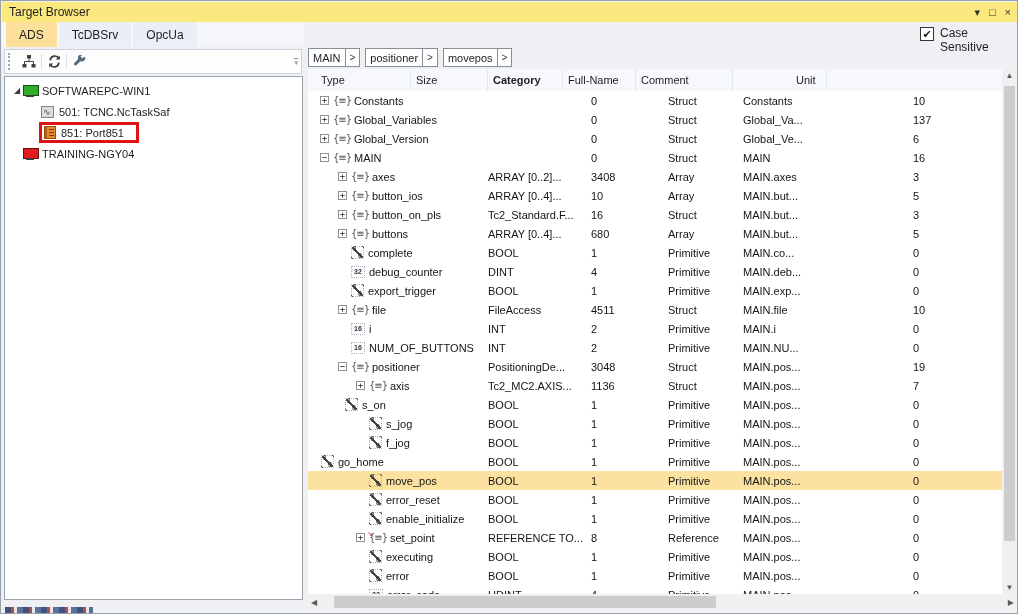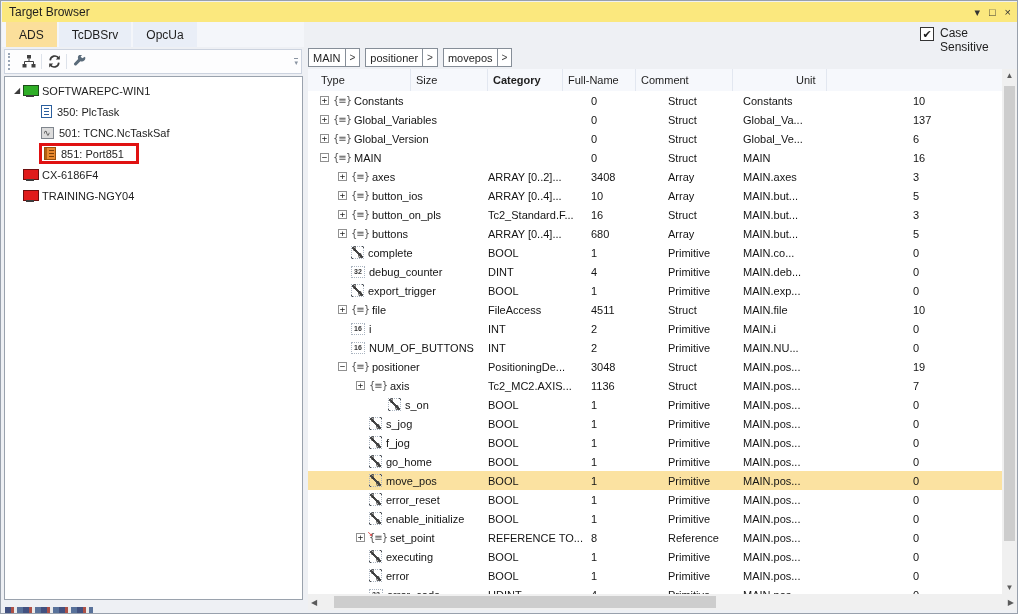--- a/index.html
+++ b/index.html
@@ -150,43 +150,29 @@
       <div class="titem" style="padding-left: 6px;">
         <span class="texp">◢</span>
         <span class="tinner">
           <span class="ticon mon mon-green"></span>
           <span class="tlabel">SOFTWAREPC-WIN1</span>
         </span>
       </div>
       <div class="titem" style="padding-left: 24px;">
         <span class="texp empty"></span>
         <span class="tinner">
-          <span class="ticon ti-plc"></span>
-          <span class="tlabel">350: PlcTask</span>
-        </span>
-      </div>
-      <div class="titem" style="padding-left: 24px;">
-        <span class="texp empty"></span>
-        <span class="tinner">
           <span class="ticon ti-nc"></span>
           <span class="tlabel">501: TCNC.NcTaskSaf</span>
         </span>
       </div>
       <div class="titem" style="padding-left: 24px;">
         <span class="texp empty"></span>
         <span class="tinner abox">
           <span class="ticon ti-port"></span>
           <span class="tlabel">851: Port851</span>
-        </span>
-      </div>
-      <div class="titem" style="padding-left: 6px;">
-        <span class="texp empty"></span>
-        <span class="tinner">
-          <span class="ticon mon mon-red"></span>
-          <span class="tlabel">CX-6186F4</span>
         </span>
       </div>
       <div class="titem" style="padding-left: 6px;">
         <span class="texp empty"></span>
         <span class="tinner">
           <span class="ticon mon mon-red"></span>
           <span class="tlabel">TRAINING-NGY04</span>
         </span>
       </div>
     </div>
@@ -439,21 +425,21 @@
         </div>
         <div class="cell" style="width: 103px;">Tc2_MC2.AXIS...</div>
         <div class="cell" style="width: 77px;">1136</div>
         <div class="cell" style="width: 75px;">Struct</div>
         <div class="cell" style="width: 73px;">MAIN.pos...</div>
         <div class="cell" style="width: 97px;"></div>
         <div class="cell" style="width: 58px;">7</div>
         <div class="cell" style="width: 36px;"></div>
       </div>
       <div class="trow">
-        <div class="cell cname" style="width: 175px; padding-left: 67px;">
+        <div class="cell cname" style="width: 175px; padding-left: 24px;">
           <span class="exp hid"></span>
           <span class="icbool"></span>
           <span class="nlabel">s_on</span>
         </div>
         <div class="cell" style="width: 103px;">BOOL</div>
         <div class="cell" style="width: 77px;">1</div>
         <div class="cell" style="width: 75px;">Primitive</div>
         <div class="cell" style="width: 73px;">MAIN.pos...</div>
         <div class="cell" style="width: 97px;"></div>
         <div class="cell" style="width: 58px;">0</div>
@@ -481,21 +467,21 @@
         </div>
         <div class="cell" style="width: 103px;">BOOL</div>
         <div class="cell" style="width: 77px;">1</div>
         <div class="cell" style="width: 75px;">Primitive</div>
         <div class="cell" style="width: 73px;">MAIN.pos...</div>
         <div class="cell" style="width: 97px;"></div>
         <div class="cell" style="width: 58px;">0</div>
         <div class="cell" style="width: 36px;"></div>
       </div>
       <div class="trow">
-        <div class="cell cname" style="width: 175px; padding-left: 48px;">
+        <div class="cell cname" style="width: 175px; ">
           <span class="exp hid"></span>
           <span class="icbool"></span>
           <span class="nlabel">go_home</span>
         </div>
         <div class="cell" style="width: 103px;">BOOL</div>
         <div class="cell" style="width: 77px;">1</div>
         <div class="cell" style="width: 75px;">Primitive</div>
         <div class="cell" style="width: 73px;">MAIN.pos...</div>
         <div class="cell" style="width: 97px;"></div>
         <div class="cell" style="width: 58px;">0</div>

